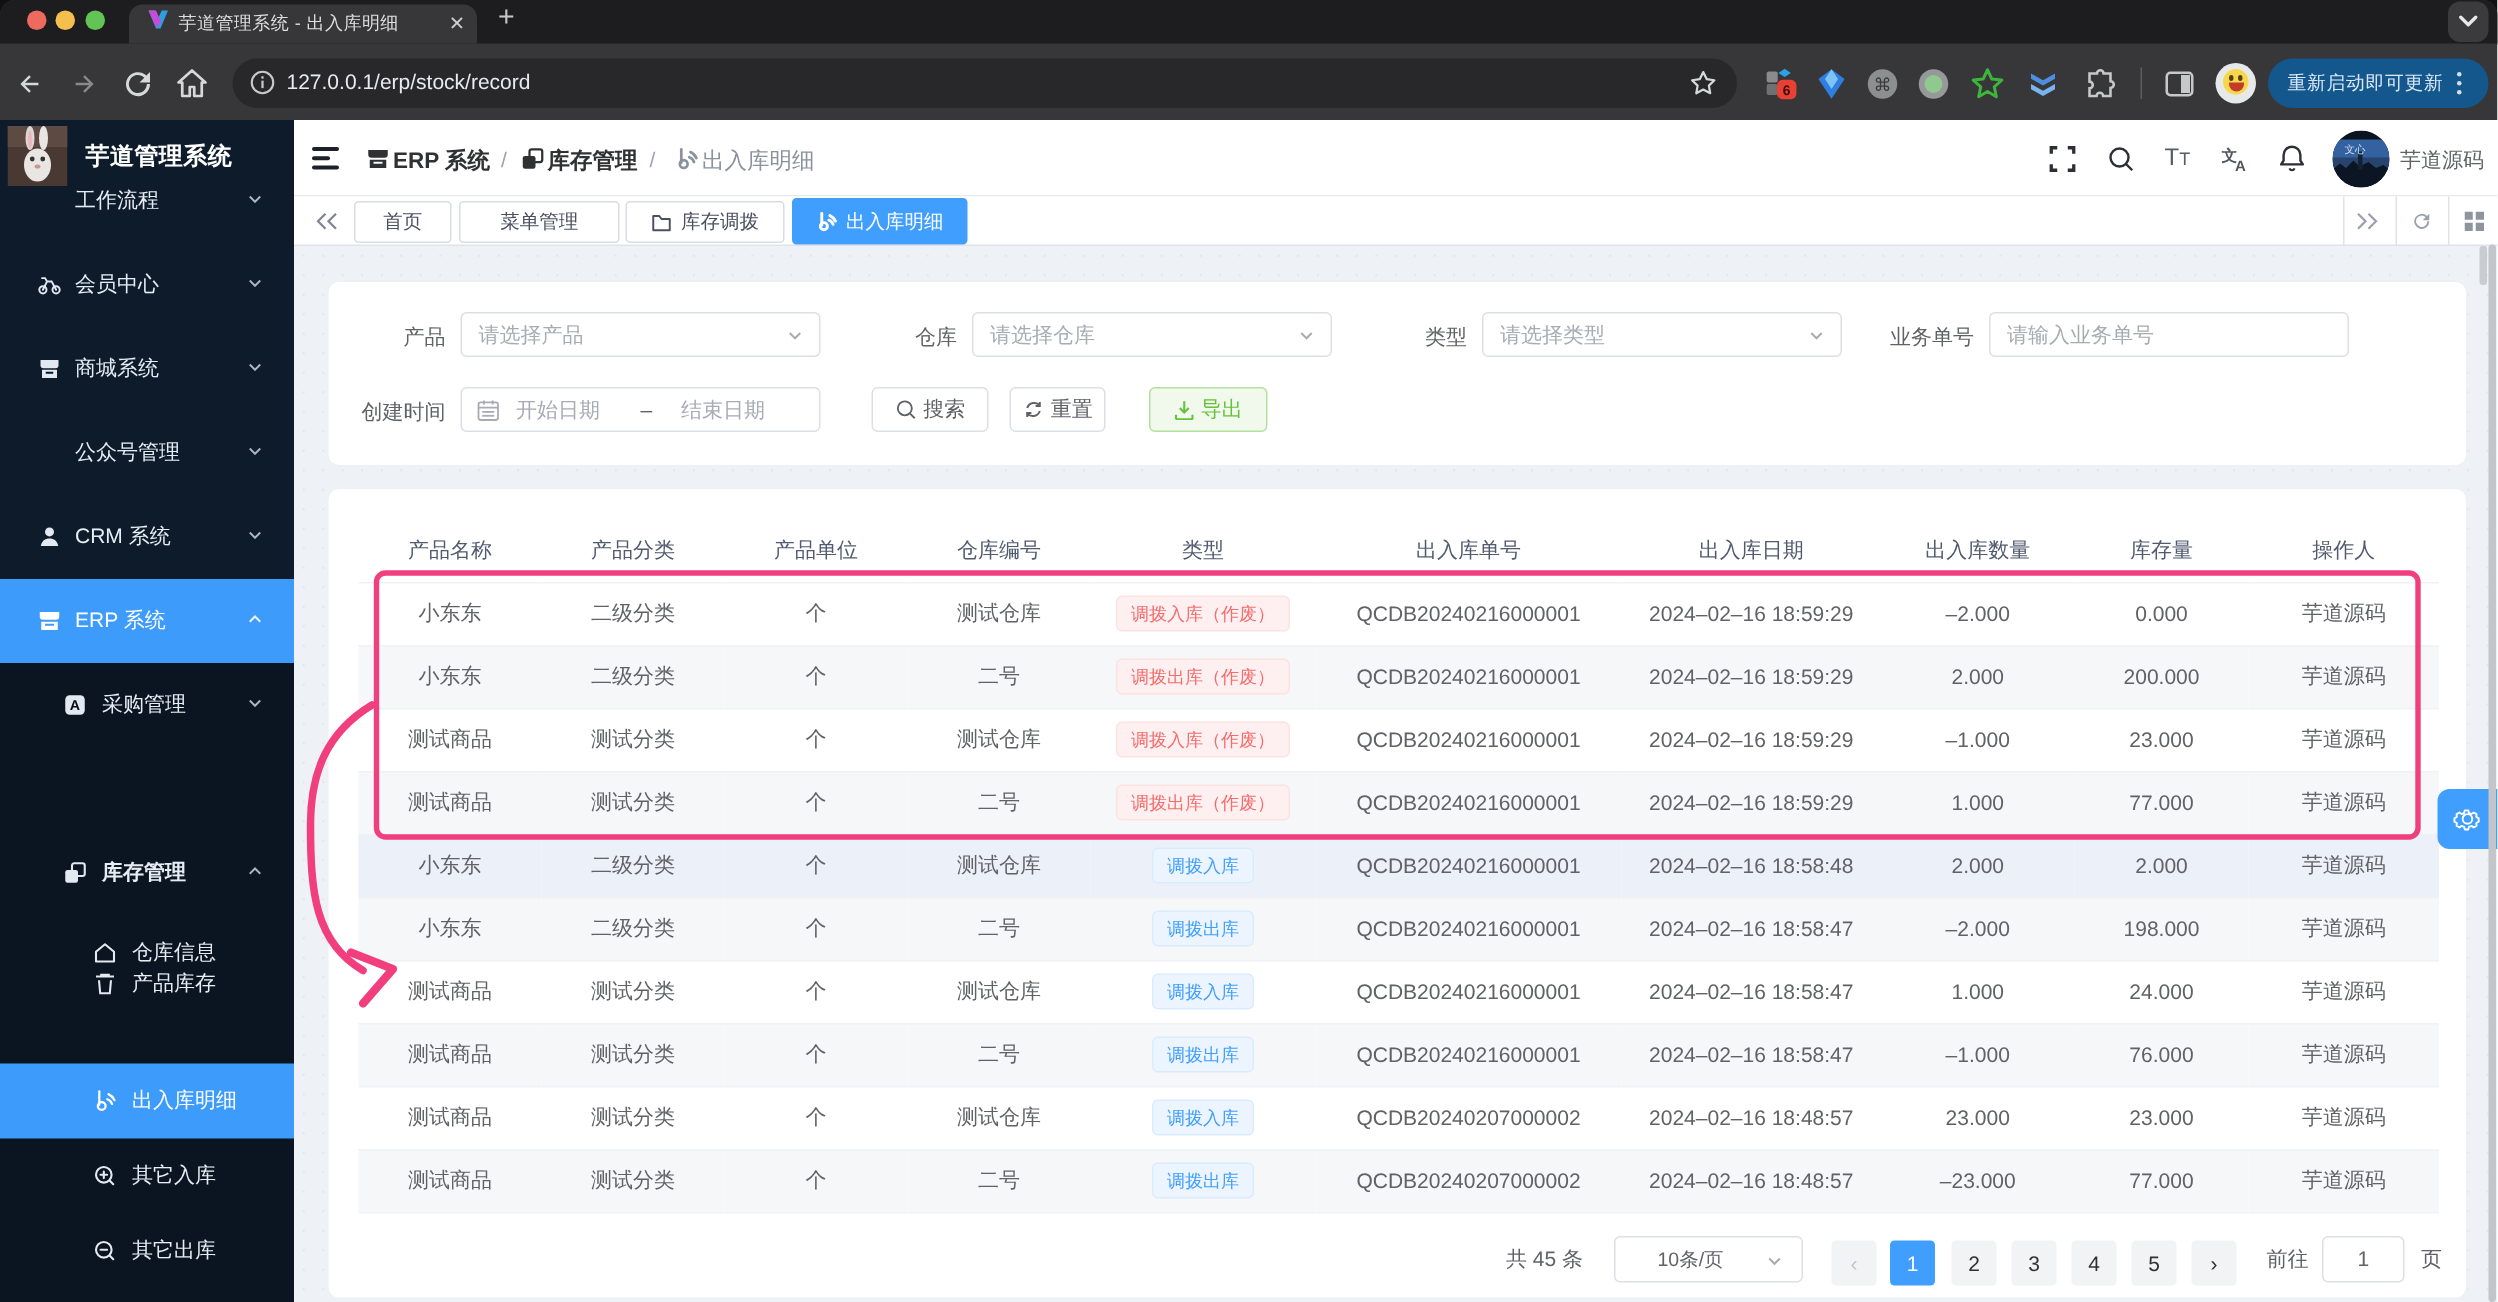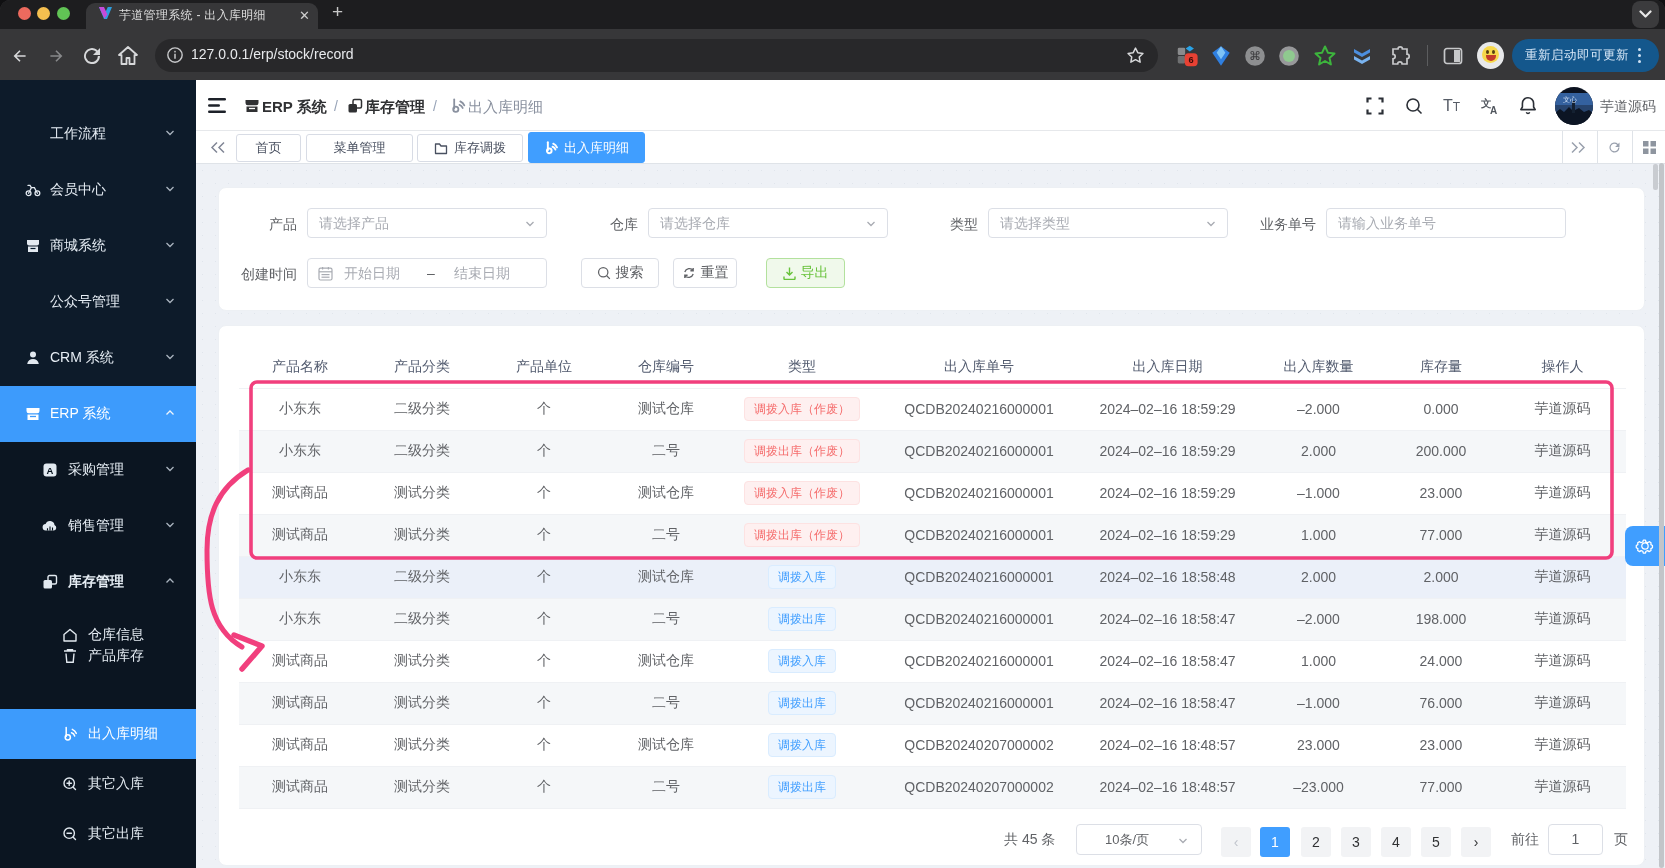--- a/index.html
+++ b/index.html
@@ -239,30 +239,20 @@
   <div class="mi mi2" style="top:362px;">
     <svg class="ic" viewBox="0 0 16 16">
         <rect x="1.5" y="1.5" width="13" height="13" rx="3" fill="#e2e9f0"></rect>
         <text x="8" y="11.5" font-size="9.5" font-weight="bold" fill="#000c17" text-anchor="middle">A</text>
       </svg>
     <span class="tx">采购管理</span>
       <svg class="ar" viewBox="0 0 12 12">
         <path d="M2.5 4l3.5 3.5L9.5 4" fill="none" stroke="#aab4bf" stroke-width="1.3"></path>
       </svg>
     </div>
-  <div class="mi mi2" style="top:418px;">
-    <svg class="ic" viewBox="0 0 16 16">
-        <path d="M4 12.5a3.2 3.2 0 0 1-.4-6.4 4.6 4.6 0 0 1 8.9.9A2.9 2.9 0 0 1 12 12.5z" fill="#e2e9f0"></path>
-        <path d="M5.5 12.5v-2.2M8 12.5V8.6m2.5 3.9v-3" stroke="#000c17" stroke-width="1.1"></path>
-      </svg>
-    <span class="tx">销售管理</span>
-      <svg class="ar" viewBox="0 0 12 12">
-        <path d="M2.5 4l3.5 3.5L9.5 4" fill="none" stroke="#aab4bf" stroke-width="1.3"></path>
-      </svg>
-    </div>
   <div class="mi mi2" style="top:474px;">
     <svg class="ic" viewBox="0 0 16 16">
         <rect x="1.5" y="6" width="8.5" height="8.5" rx="1.5" fill="#e2e9f0"></rect>
         <rect x="6" y="1.5" width="8.5" height="8.5" rx="1.5" fill="none" stroke="#e2e9f0" stroke-width="1.4"></rect>
       </svg>
     <span class="tx" style="font-weight:bold;">库存管理</span>
       <svg class="ar" viewBox="0 0 12 12">
         <path d="M2.5 7.5L6 4l3.5 3.5" fill="none" stroke="#aab4bf" stroke-width="1.3"></path>
       </svg>
     </div>
@@ -293,20 +283,34 @@
       </svg>
     <span class="tx">其它出库</span>
     </div>
   <div class="mi mi3" style="top:679px;">
     <svg class="ic" viewBox="0 0 16 16">
         <circle cx="7.2" cy="7.2" r="5.2" fill="none" stroke="#e2e9f0" stroke-width="1.4"></circle>
         <path d="M7.2 5v4.4M5 7.2h4.4M11.2 11.2l2.3 2.3" stroke="#e2e9f0" stroke-width="1.4" stroke-linecap="round"></path>
       </svg>
     <span class="tx">其它入库</span>
     </div>
+  <div id="logo">
+    <svg class="avatar" viewBox="0 0 40 40">
+        <rect width="40" height="40" fill="#4a3832"></rect>
+        <rect x="0" y="0" width="40" height="14" fill="#5d4a42"></rect>
+        <ellipse cx="20" cy="26" rx="9" ry="11" fill="#e9e5e2"></ellipse>
+        <ellipse cx="15" cy="8" rx="3" ry="8" fill="#ddd6d2"></ellipse>
+        <ellipse cx="24" cy="8" rx="3" ry="8" fill="#e9e5e2"></ellipse>
+        <ellipse cx="15" cy="9" rx="1.4" ry="6" fill="#e8b8c0"></ellipse>
+        <circle cx="16.5" cy="22" r="1.6" fill="#333"></circle>
+        <circle cx="23.5" cy="22" r="1.6" fill="#333"></circle>
+        <ellipse cx="20" cy="27" rx="2" ry="1.4" fill="#c98"></ellipse>
+      </svg>
+    <span class="name">芋道管理系统</span>
+  </div>
 </div>
 <div id="main">
   <div id="navbar">
     <svg class="abs" style="left:12px; top:17px;" width="18" height="17" viewBox="0 0 18 17">
         <rect x="0" y="1" width="18" height="2.6" rx="1.3" fill="#1d2129"></rect>
         <rect x="0" y="7.2" width="12" height="2.6" rx="1.3" fill="#1d2129"></rect>
         <rect x="0" y="13.4" width="18" height="2.6" rx="1.3" fill="#1d2129"></rect>
       </svg>
     <svg class="abs" style="left:48px; top:18px;" width="16" height="16" viewBox="0 0 16 16">
         <path d="M1.5 2h13v3a2.2 2.2 0 0 1-2.2 2.2h-8.6A2.2 2.2 0 0 1 1.5 5z" fill="#303133"></path>

